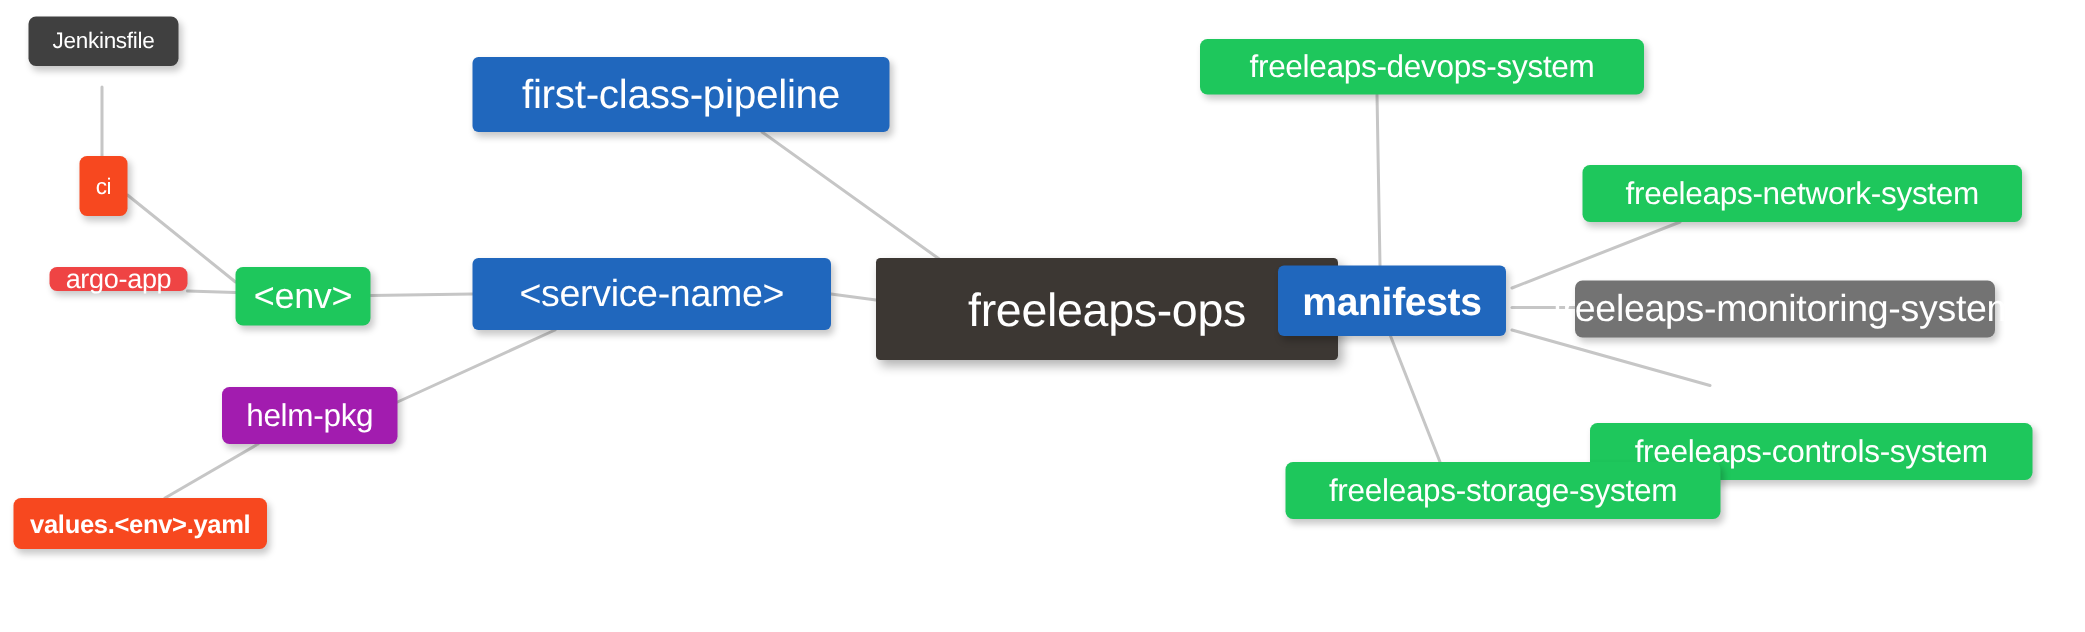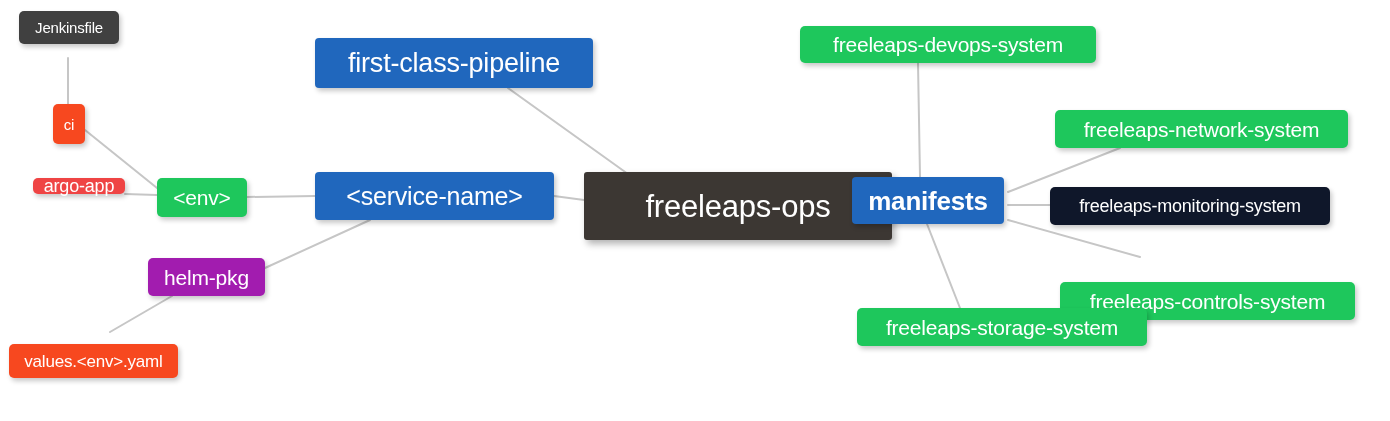--- a/index.html
+++ b/index.html
@@ -67,25 +67,25 @@
       <line x1="1008" y1="192" x2="1120" y2="148" stroke="#c6c6c6" stroke-width="2" stroke-linecap="round"></line>
       <line x1="1008" y1="205" x2="1050" y2="205" stroke="#c6c6c6" stroke-width="2" stroke-linecap="round"></line>
       <line x1="1008" y1="220" x2="1140" y2="257" stroke="#c6c6c6" stroke-width="2" stroke-linecap="round"></line>
       <line x1="927" y1="224" x2="960" y2="308" stroke="#c6c6c6" stroke-width="2" stroke-linecap="round"></line>
     </svg>
   <div id="node-layer">
       <div class="node root" style="left: 584px; top: 172px; width: 308px; height: 68px; background: rgb(60, 55, 51); font-size: 31px; text-align: right;">freeleaps-ops</div>
       <div class="node lvl1" style="left: 315px; top: 172px; width: 239px; height: 48px; background: rgb(32, 103, 189); font-size: 25px;">&lt;service-name&gt;</div>
       <div class="node lvl1" style="left: 315px; top: 38px; width: 278px; height: 50px; background: rgb(32, 103, 189); font-size: 27px;">first-class-pipeline</div>
       <div class="node lvl1" style="left: 852px; top: 177px; width: 152px; height: 47px; background: rgb(32, 103, 189); font-size: 26px; font-weight: bold;">manifests</div>
-      <div class="node sq" style="left: 157px; top: 178px; width: 90px; height: 39px; background: rgb(30, 199, 92); font-size: 21px;">&lt;env&gt;</div>
+      <div class="node sq" style="left: 157px; top: 178px; width: 90px; height: 39px; background: rgb(30, 199, 92); font-size: 24px;">&lt;env&gt;</div>
       <div class="node sq" style="left: 148px; top: 258px; width: 117px; height: 38px; background: #a21caf; font-size: 21px;">helm-pkg</div>
       <div class="node sq" style="left: 53px; top: 104px; width: 32px; height: 40px; background: rgb(247, 72, 31); font-size: 15px;">ci</div>
       <div class="node sq" style="left: 19px; top: 11px; width: 100px; height: 33px; background: #404040; font-size: 15px;">Jenkinsfile</div>
       <div class="node sq" style="left: 33px; top: 178px; width: 92px; height: 16px; background: #ef4444; font-size: 18px;">argo-app</div>
-      <div class="node sq" style="left: 9px; top: 344px; width: 169px; height: 34px; background: rgb(247, 72, 31); font-size: 17px;">values.&lt;env&gt;.yaml</div>
+      <div class="node sq" style="left: 9px; top: 332px; width: 169px; height: 34px; background: rgb(247, 72, 31); font-size: 17px; font-weight: bold;">values.&lt;env&gt;.yaml</div>
       <div class="node sq" style="left: 800px; top: 26px; width: 296px; height: 37px; background: rgb(30, 199, 92); font-size: 21px;">freeleaps-devops-system</div>
       <div class="node sq" style="left: 1055px; top: 110px; width: 293px; height: 38px; background: rgb(30, 199, 92); font-size: 21px;">freeleaps-network-system</div>
-      <div class="node sq" style="left: 1050px; top: 187px; width: 280px; height: 38px; background: #0f172a; font-size: 18px;">freeleaps-monitoring-system</div>
+      <div class="node sq" style="left: 1050px; top: 187px; width: 280px; height: 38px; background: #737373; font-size: 25px;">freeleaps-monitoring-system</div>
       <div class="node sq" style="left: 1060px; top: 257px; width: 295px; height: 38px; background: rgb(30, 199, 92); font-size: 21px; margin-top: 25px;">freeleaps-controls-system</div>
       <div class="node sq" style="left: 815px; top: 308px; width: 290px; height: 38px; background: rgb(30, 199, 92); font-size: 21px; margin-left: 42px;">freeleaps-storage-system</div>
     </div>
 </div>
 
 </body></html>

